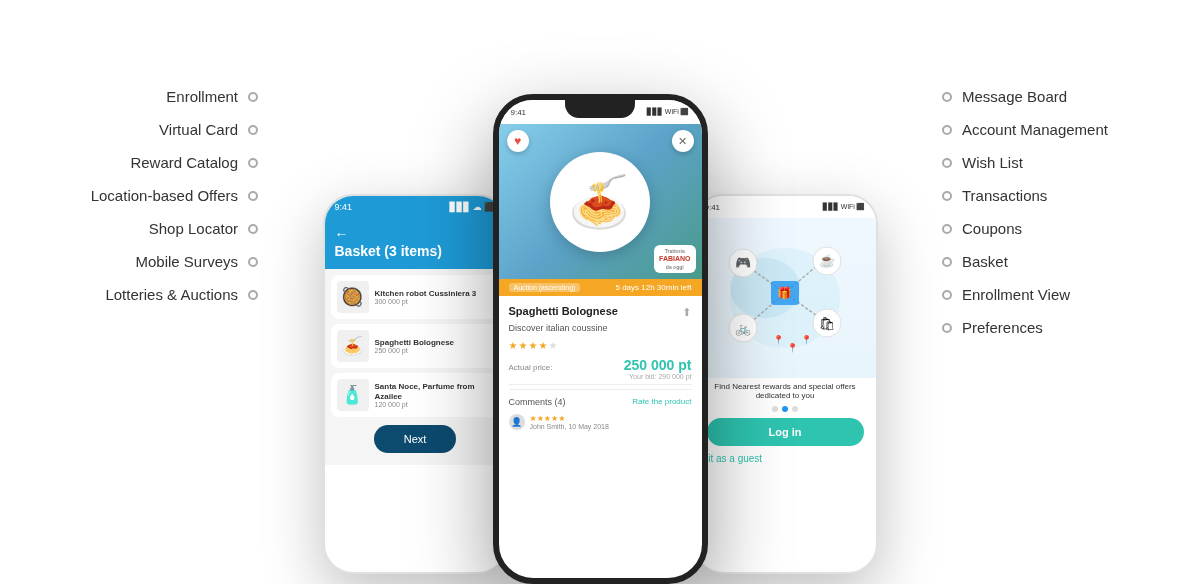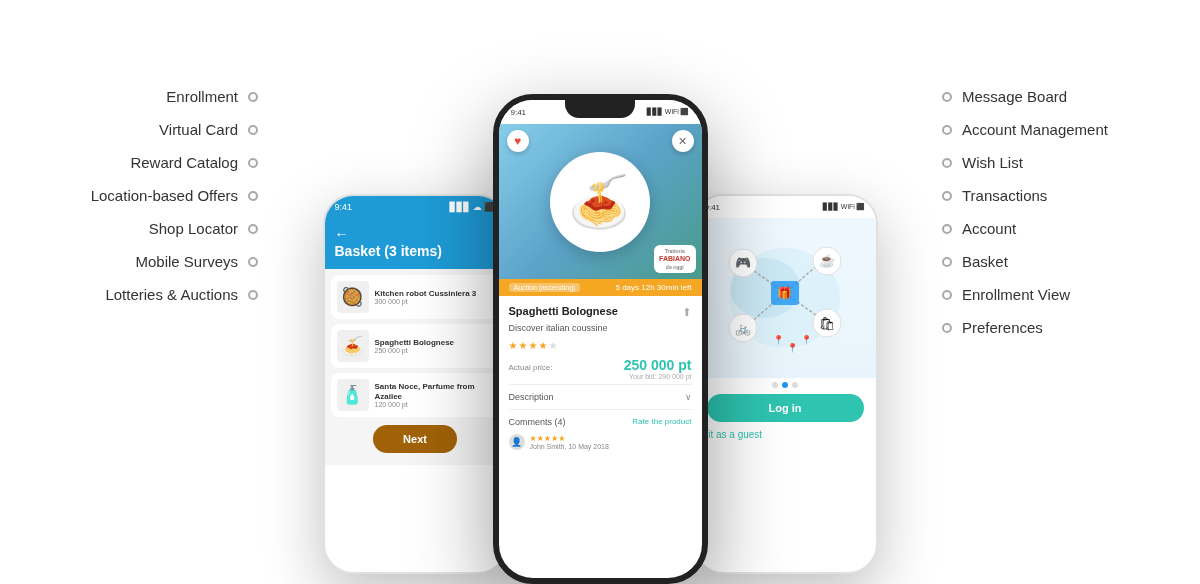--- a/index.html
+++ b/index.html
@@ -159,27 +159,27 @@
       font-size: 8px;
       font-weight: 600;
       color: #333;
       line-height: 1.2;
     }
     .basket-item .item-info .item-pts {
       font-size: 7px;
       color: #888;
     }
     .phone-left .next-btn {
-      background: #a16207;
+      background: #0c4a6e;
       color: white;
       border: none;
       border-radius: 20px;
       padding: 8px 30px;
       font-size: 11px;
-      font-weight: 700;
+      font-weight: 400;
       display: block;
       margin: 8px auto 6px;
       cursor: pointer;
     }
 
     
     .phone-center {
       width: 215px;
       height: 490px;
       z-index: 3;
@@ -494,21 +494,21 @@
     <div class="right-label-item">
     <div class="dot"></div>
     <span class="label-text">Wish List</span>
   </div>
     <div class="right-label-item">
     <div class="dot"></div>
     <span class="label-text">Transactions</span>
   </div>
     <div class="right-label-item">
     <div class="dot"></div>
-    <span class="label-text">Account</span>
+    <span class="label-text">Coupons</span>
   </div>
     <div class="right-label-item">
     <div class="dot"></div>
     <span class="label-text">Basket</span>
   </div>
     <div class="right-label-item">
     <div class="dot"></div>
     <span class="label-text">Enrollment View</span>
   </div>
     <div class="right-label-item">
@@ -592,24 +592,20 @@
         <span class="star-empty">★</span>
       </div>
       <div class="price-row">
         <span class="price-label">Actual price:</span>
         <div style="text-align:right;">
           <div class="price-value">250 000 pt</div>
           <div class="your-bid">Your bid: <span>290 000 pt</span></div>
         </div>
       </div>
       <div class="divider-line"></div>
-      <div class="description-row">
-        <span class="description-label">Description</span>
-        <span class="chevron-down">∨</span>
-      </div>
       <div class="divider-line"></div>
       <div class="comments-row">
         <span class="comments-label">Comments (4)</span>
         <span class="rate-link">Rate the product</span>
       </div>
       <div class="comment-preview">
         <div class="comment-avatar">👤</div>
         <div>
           <div class="comment-stars">★★★★★</div>
           <div class="comment-info">John Smith, 10  May 2018</div>
@@ -648,20 +644,21 @@
         <text x="28" y="100" text-anchor="middle" font-size="13">🚲</text>
 
         <circle cx="112" cy="90" r="14" fill="#fff" stroke="#e0e0e0" stroke-width="1"></circle>
         <text x="112" y="95" text-anchor="middle" font-size="13">🛍</text>
 
         <text x="58" y="110" font-size="9" fill="#888">📍</text>
         <text x="72" y="118" font-size="9" fill="#888">📍</text>
         <text x="86" y="110" font-size="9" fill="#888">📍</text>
       </svg>
     </div>
+    <div class="find-text">Find Nearest rewards and special offers dedicated to you</div>
     <div class="dots-indicator">
       <div class="dot-ind"></div>
       <div class="dot-ind active"></div>
       <div class="dot-ind"></div>
     </div>
     <button class="login-btn">Log in</button>
     <div class="guest-link">Visit as a guest</div>
   </div>
 
 </div>

